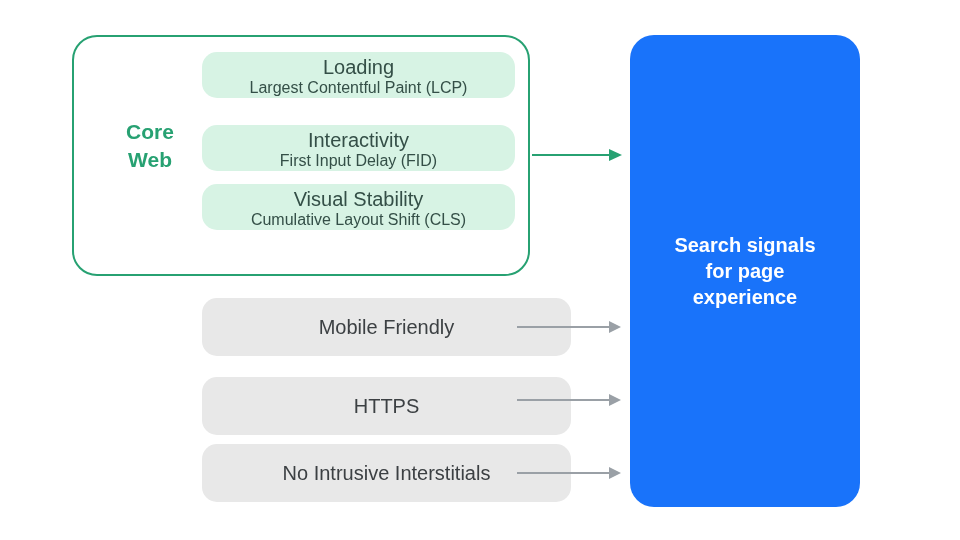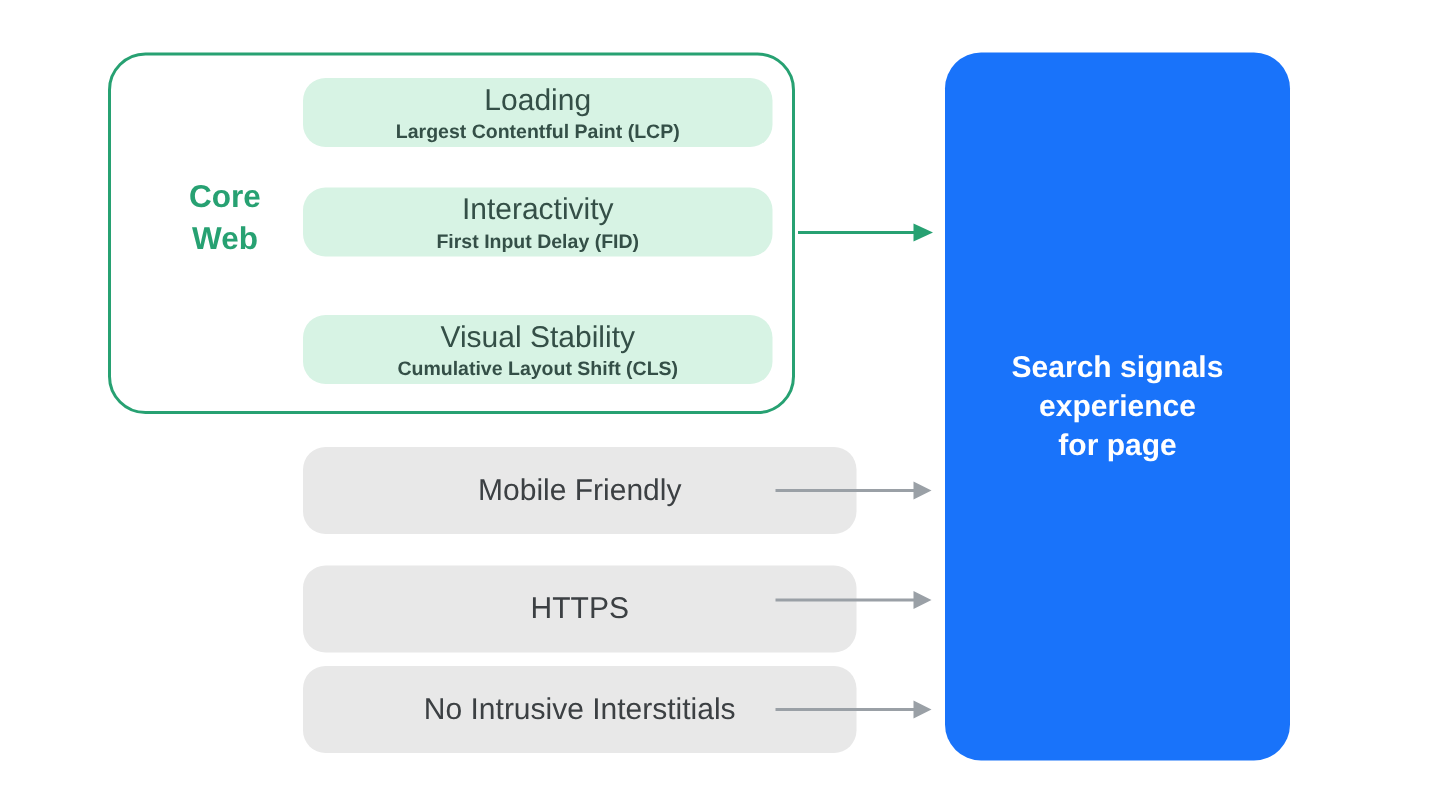--- a/index.html
+++ b/index.html
@@ -54,27 +54,27 @@
     text-align: center;
   }
   .pill-title {
     color: var(--mint-text, #344F47);
     font-size: 20px;
     font-weight: 500;
     line-height: 24px;
   }
   .pill-sub {
     color: var(--mint-text, #344F47);
-    font-size: 13px;
-    font-weight: 700;
+    font-size: 16px;
+    font-weight: 400;
     line-height: 17px;
   }
   .pill.p1 { top: 15px; }
   .pill.p2 { top: 88px; }
-  .pill.p3 { top: 173px; }
+  .pill.p3 { top: 147px; }
   
   .gray-pill {
     position: absolute;
     left: 202px;
     width: 369px; height: 58px;
     background: var(--gray-pill, #E8E8E8);
     border-radius: 15px;
     display: flex; align-items: center; justify-content: center;
     color: var(--gray-text, #3C4043);
     font-size: 20px;
@@ -169,18 +169,18 @@
     <div class="head"></div>
   </div>
   <div class="arrow arrow-gray ag3">
     <div class="shaft"></div>
     <div class="head"></div>
   </div>
 
   <div class="result-box">
     <div class="result-label">
       <div>Search signals</div>
+      <div>for page</div>
       <div>experience</div>
-      <div>for page</div>
     </div>
   </div>
 
 </div>
 
 </body></html>

